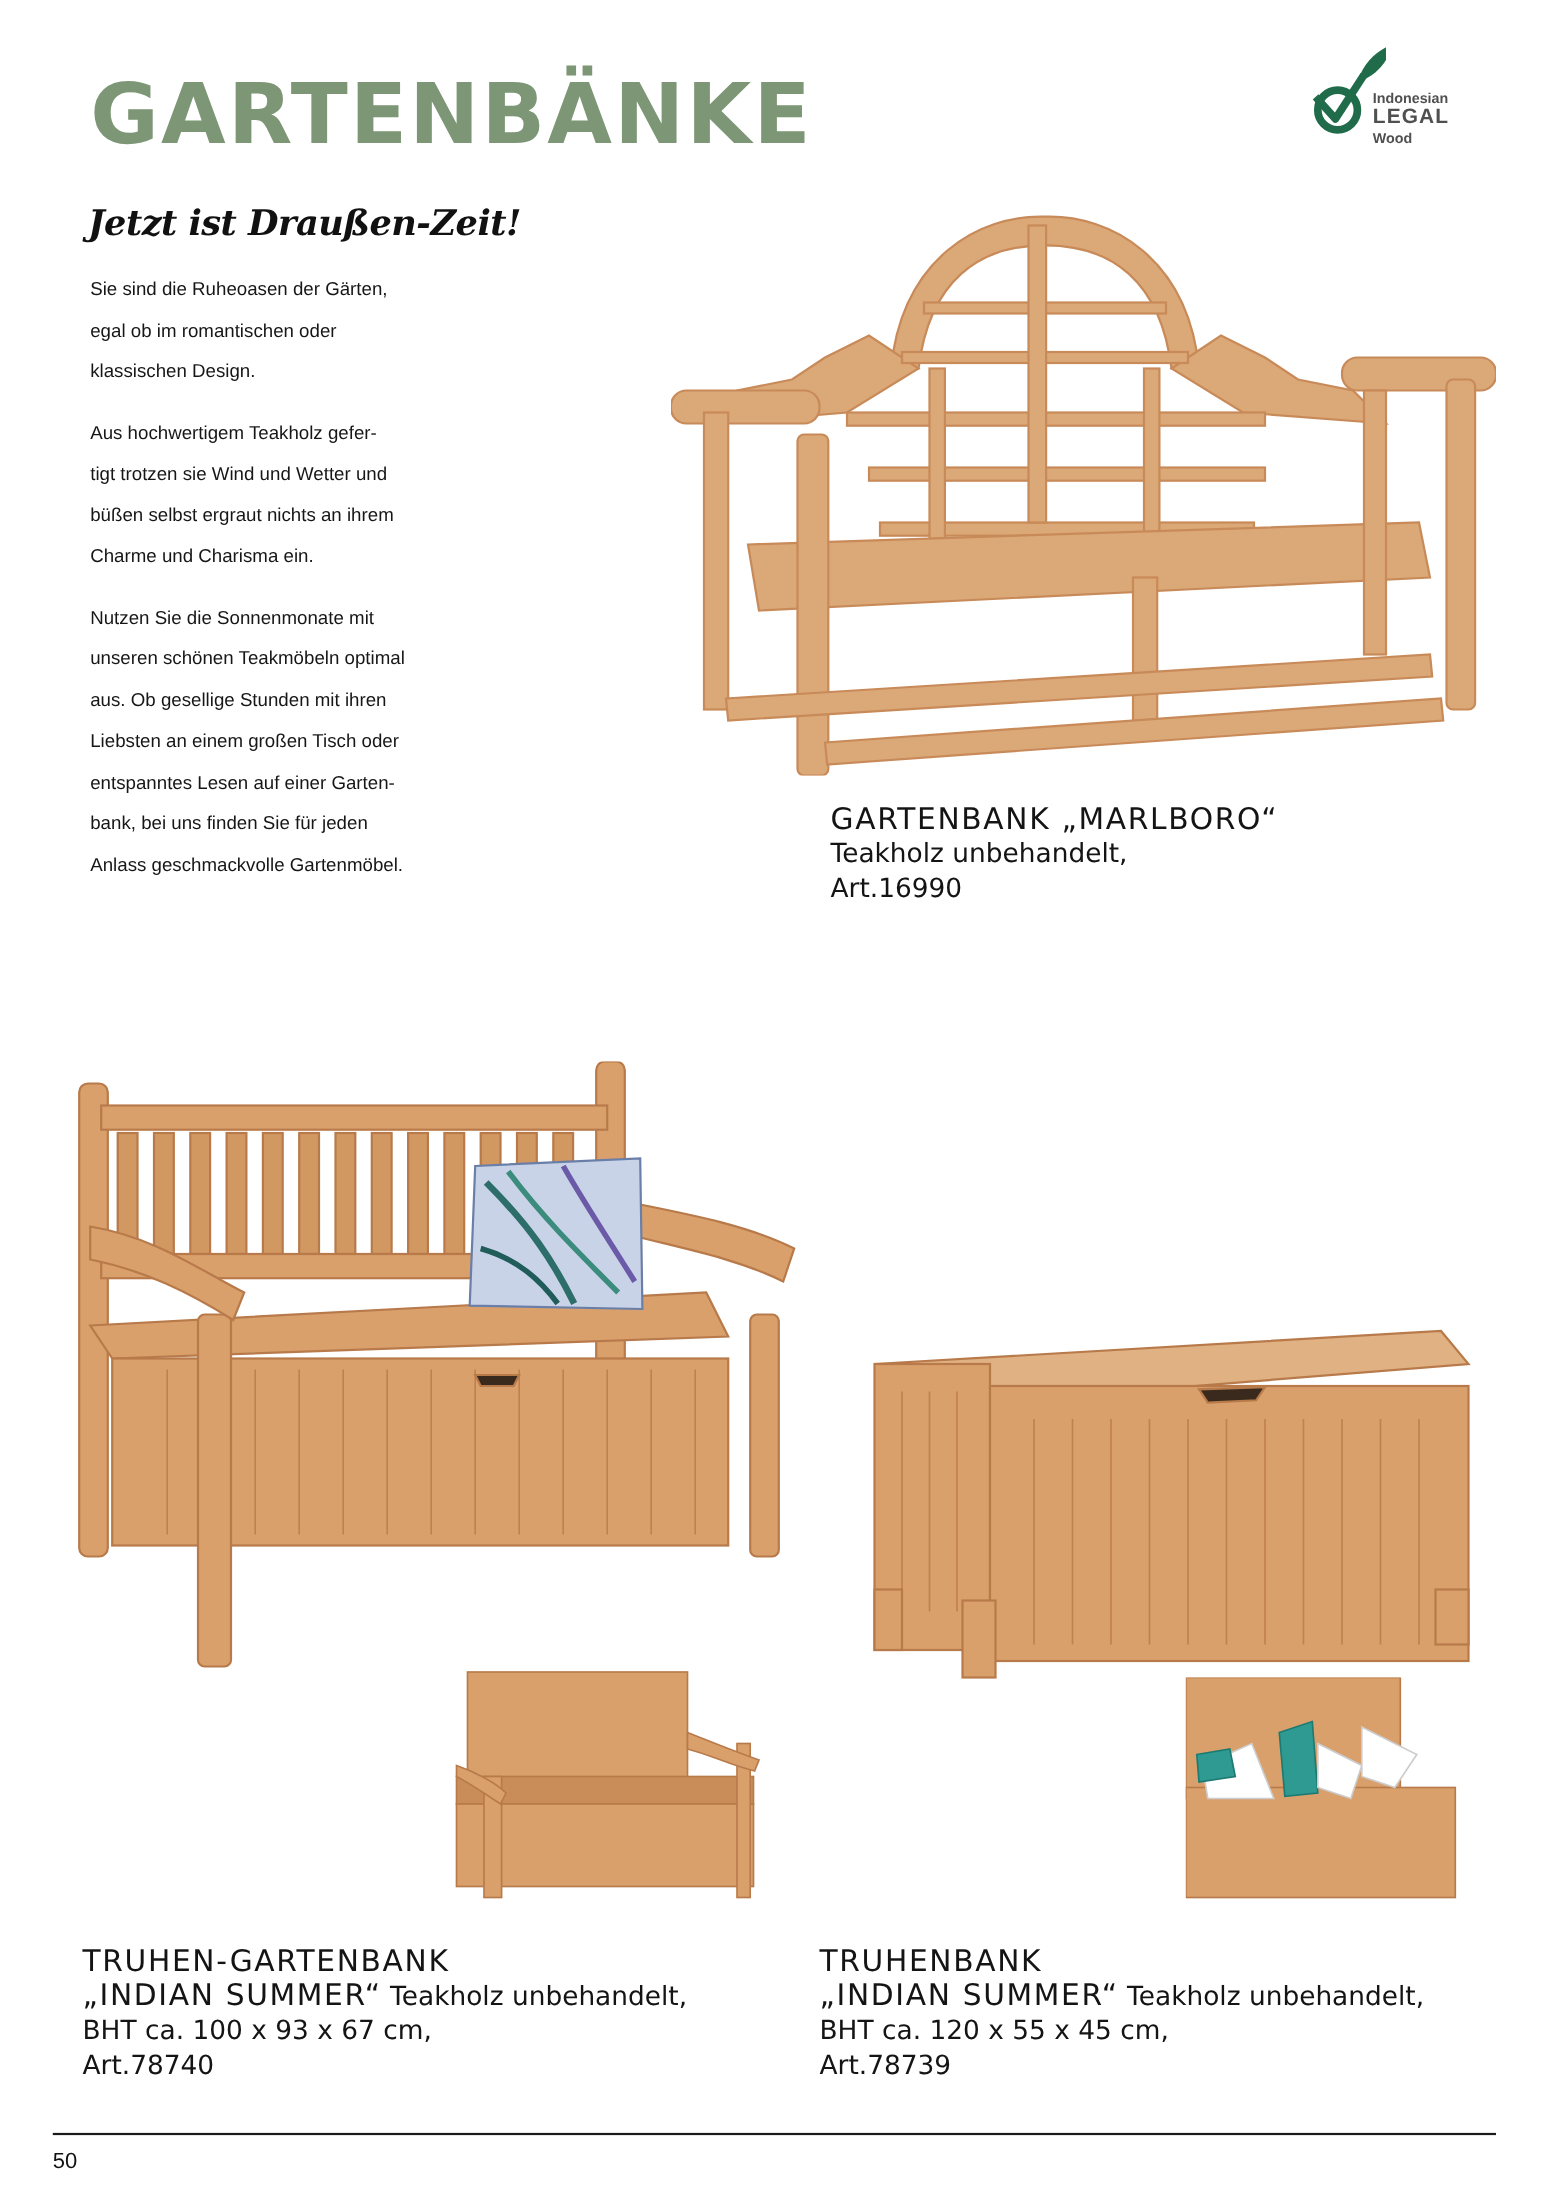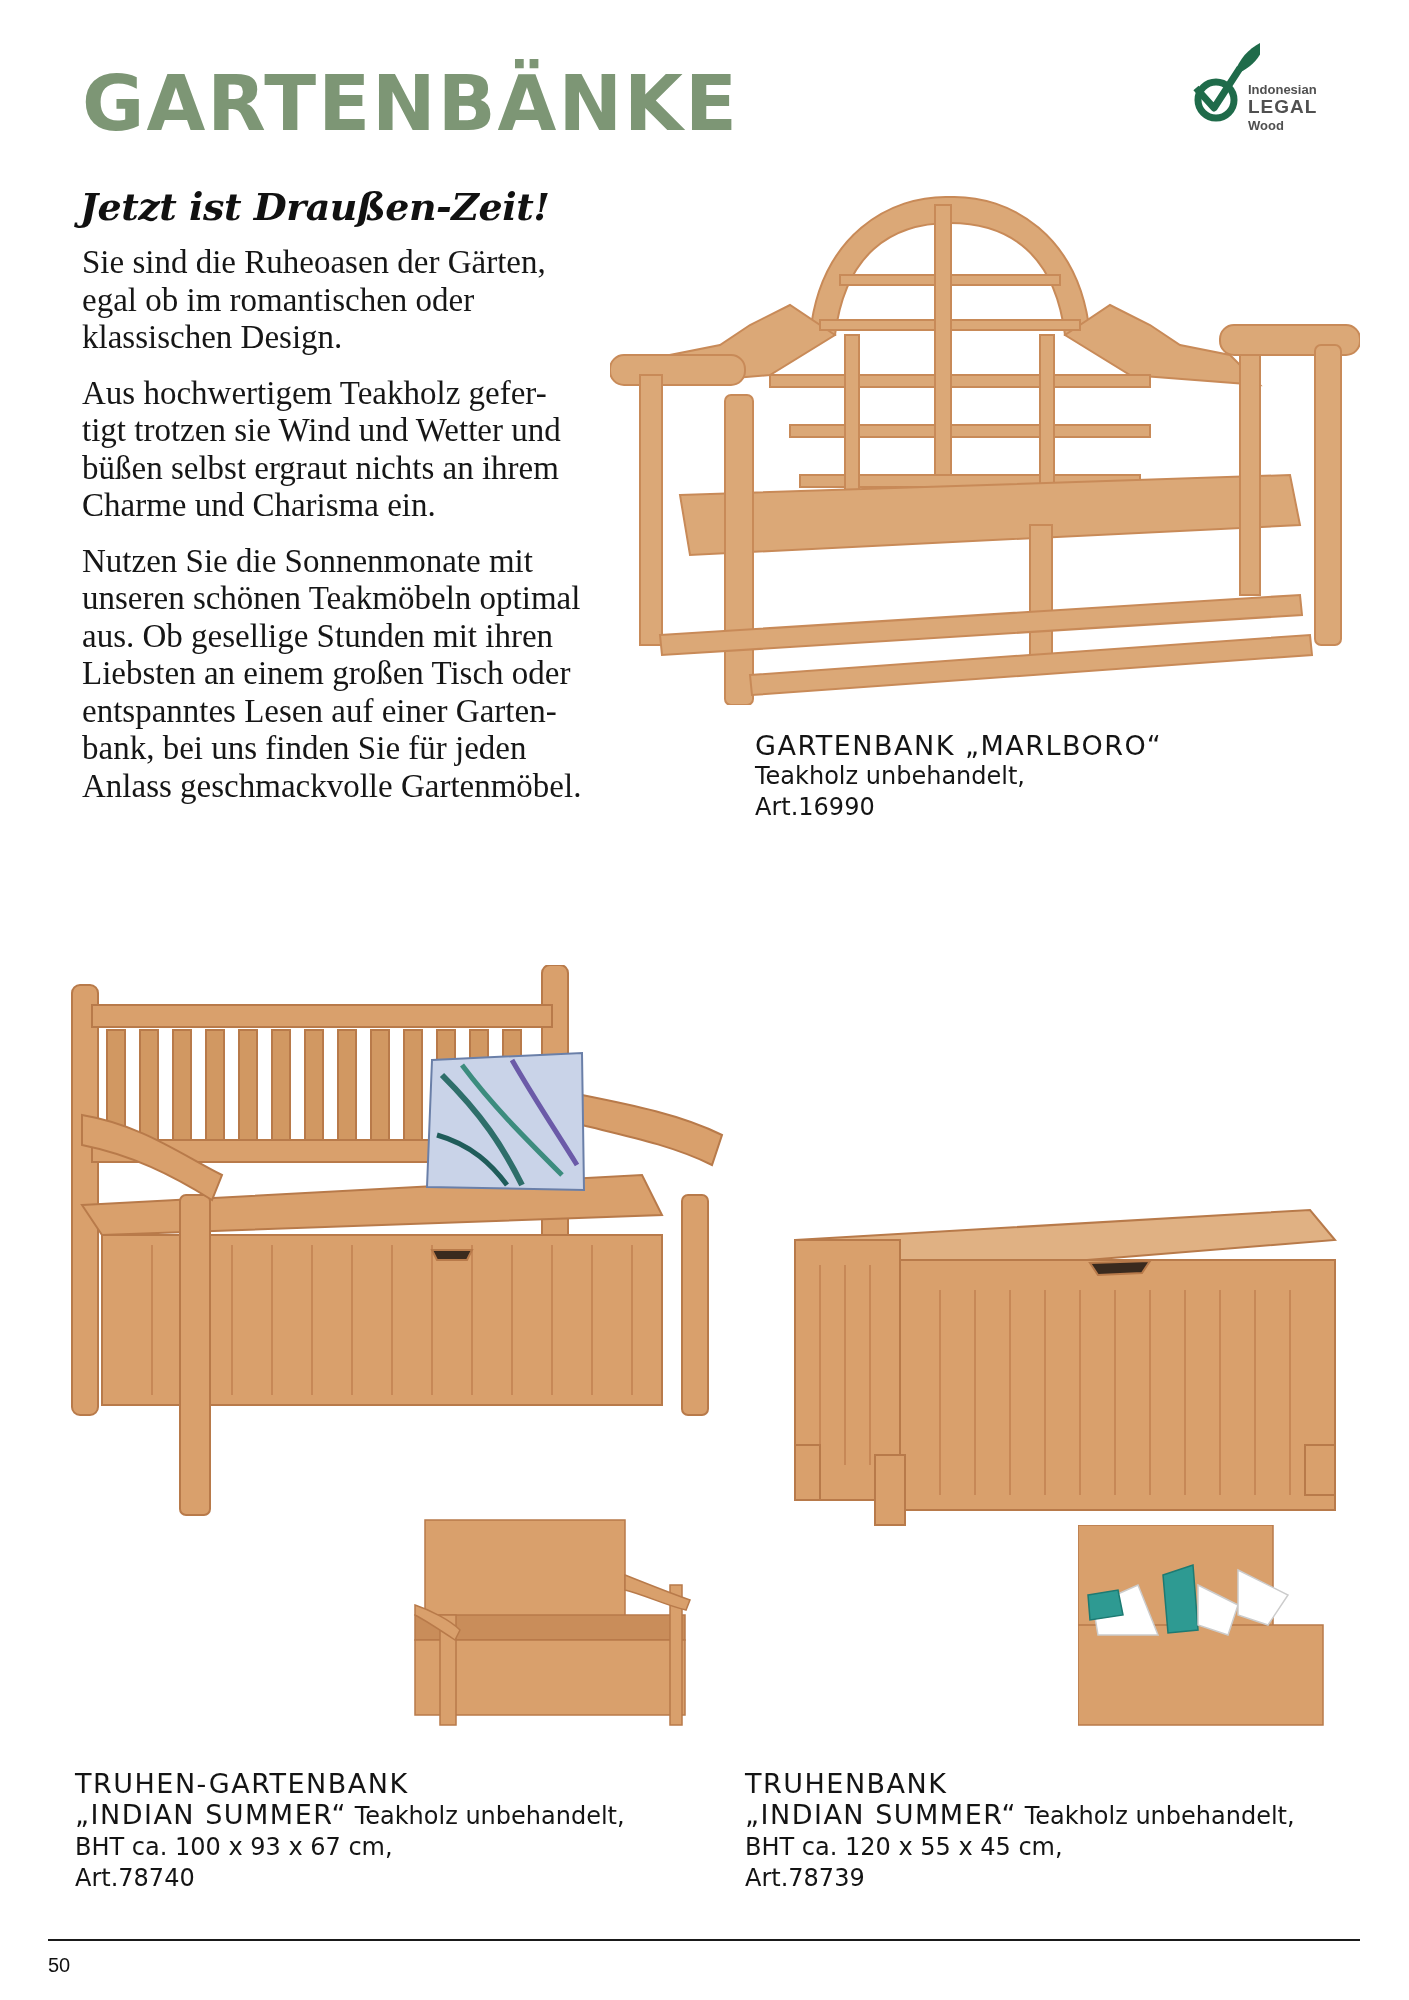--- a/index.html
+++ b/index.html
@@ -1,20 +1,20 @@
 <!DOCTYPE html>
 <html><head>
 <meta charset="utf-8">
 <style>
   html, body { margin: 0; padding: 0; background: #ffffff; }
   body { width: 1409px; height: 2000px; position: relative; overflow: hidden; font-family: "Liberation Sans", "DejaVu Sans", sans-serif; color: #1a1a1a; }
   .abs { position: absolute; }
   .title { left: 82px; top: 66px; font-size: 76px; font-weight: bold; letter-spacing: 2px; color: #7d9675; font-family: "DejaVu Sans", sans-serif; line-height: 1; }
-  .subtitle { left: 80px; top: 184px; font-size: 38px; font-style: italic; font-weight: bold; font-family: "DejaVu Serif", "Liberation Serif", serif; color: #111; letter-spacing: -0.5px; }
-  .intro { left: 82px; top: 244px; width: 520px; font-size: 33px; line-height: 37.5px; font-family: Liberation Serif, serif; color: #161616; }
+  .subtitle { left: 80px; top: 184px; font-size: 32px; font-style: italic; font-weight: bold; font-family: "DejaVu Serif", "Liberation Serif", serif; color: #111; letter-spacing: -0.5px; }
+  .intro { left: 82px; top: 244px; width: 520px; font-size: 17px; line-height: 37.5px; font-family: Liberation Sans, sans-serif; color: #161616; }
   .intro p { margin: 0 0 18px 0; white-space: pre-line; }
   .logo { left: 1190px; top: 38px; width: 160px; height: 100px; text-align: right; }
   .logo .t1 { position: absolute; left: 58px; top: 44px; font-size: 13px; color: #505050; font-weight: bold; }
   .logo .t2 { position: absolute; left: 58px; top: 58px; font-size: 19px; color: #505050; font-weight: bold; letter-spacing: 1px; }
   .logo .t3 { position: absolute; left: 58px; top: 80px; font-size: 13px; color: #505050; font-weight: bold; }
   .caption { font-family: "DejaVu Sans", sans-serif; color: #141414; font-size: 24px; line-height: 31px; }
   .caption .name { font-size: 27px; letter-spacing: 1.5px; }
   .caption div { white-space: nowrap; }
   .rule { left: 48px; top: 1939px; width: 1312px; height: 2px; background: #1a1a1a; }
   .pagenum { left: 48px; top: 1954px; font-size: 20px; font-family: "Liberation Sans", sans-serif; color: #111; }

